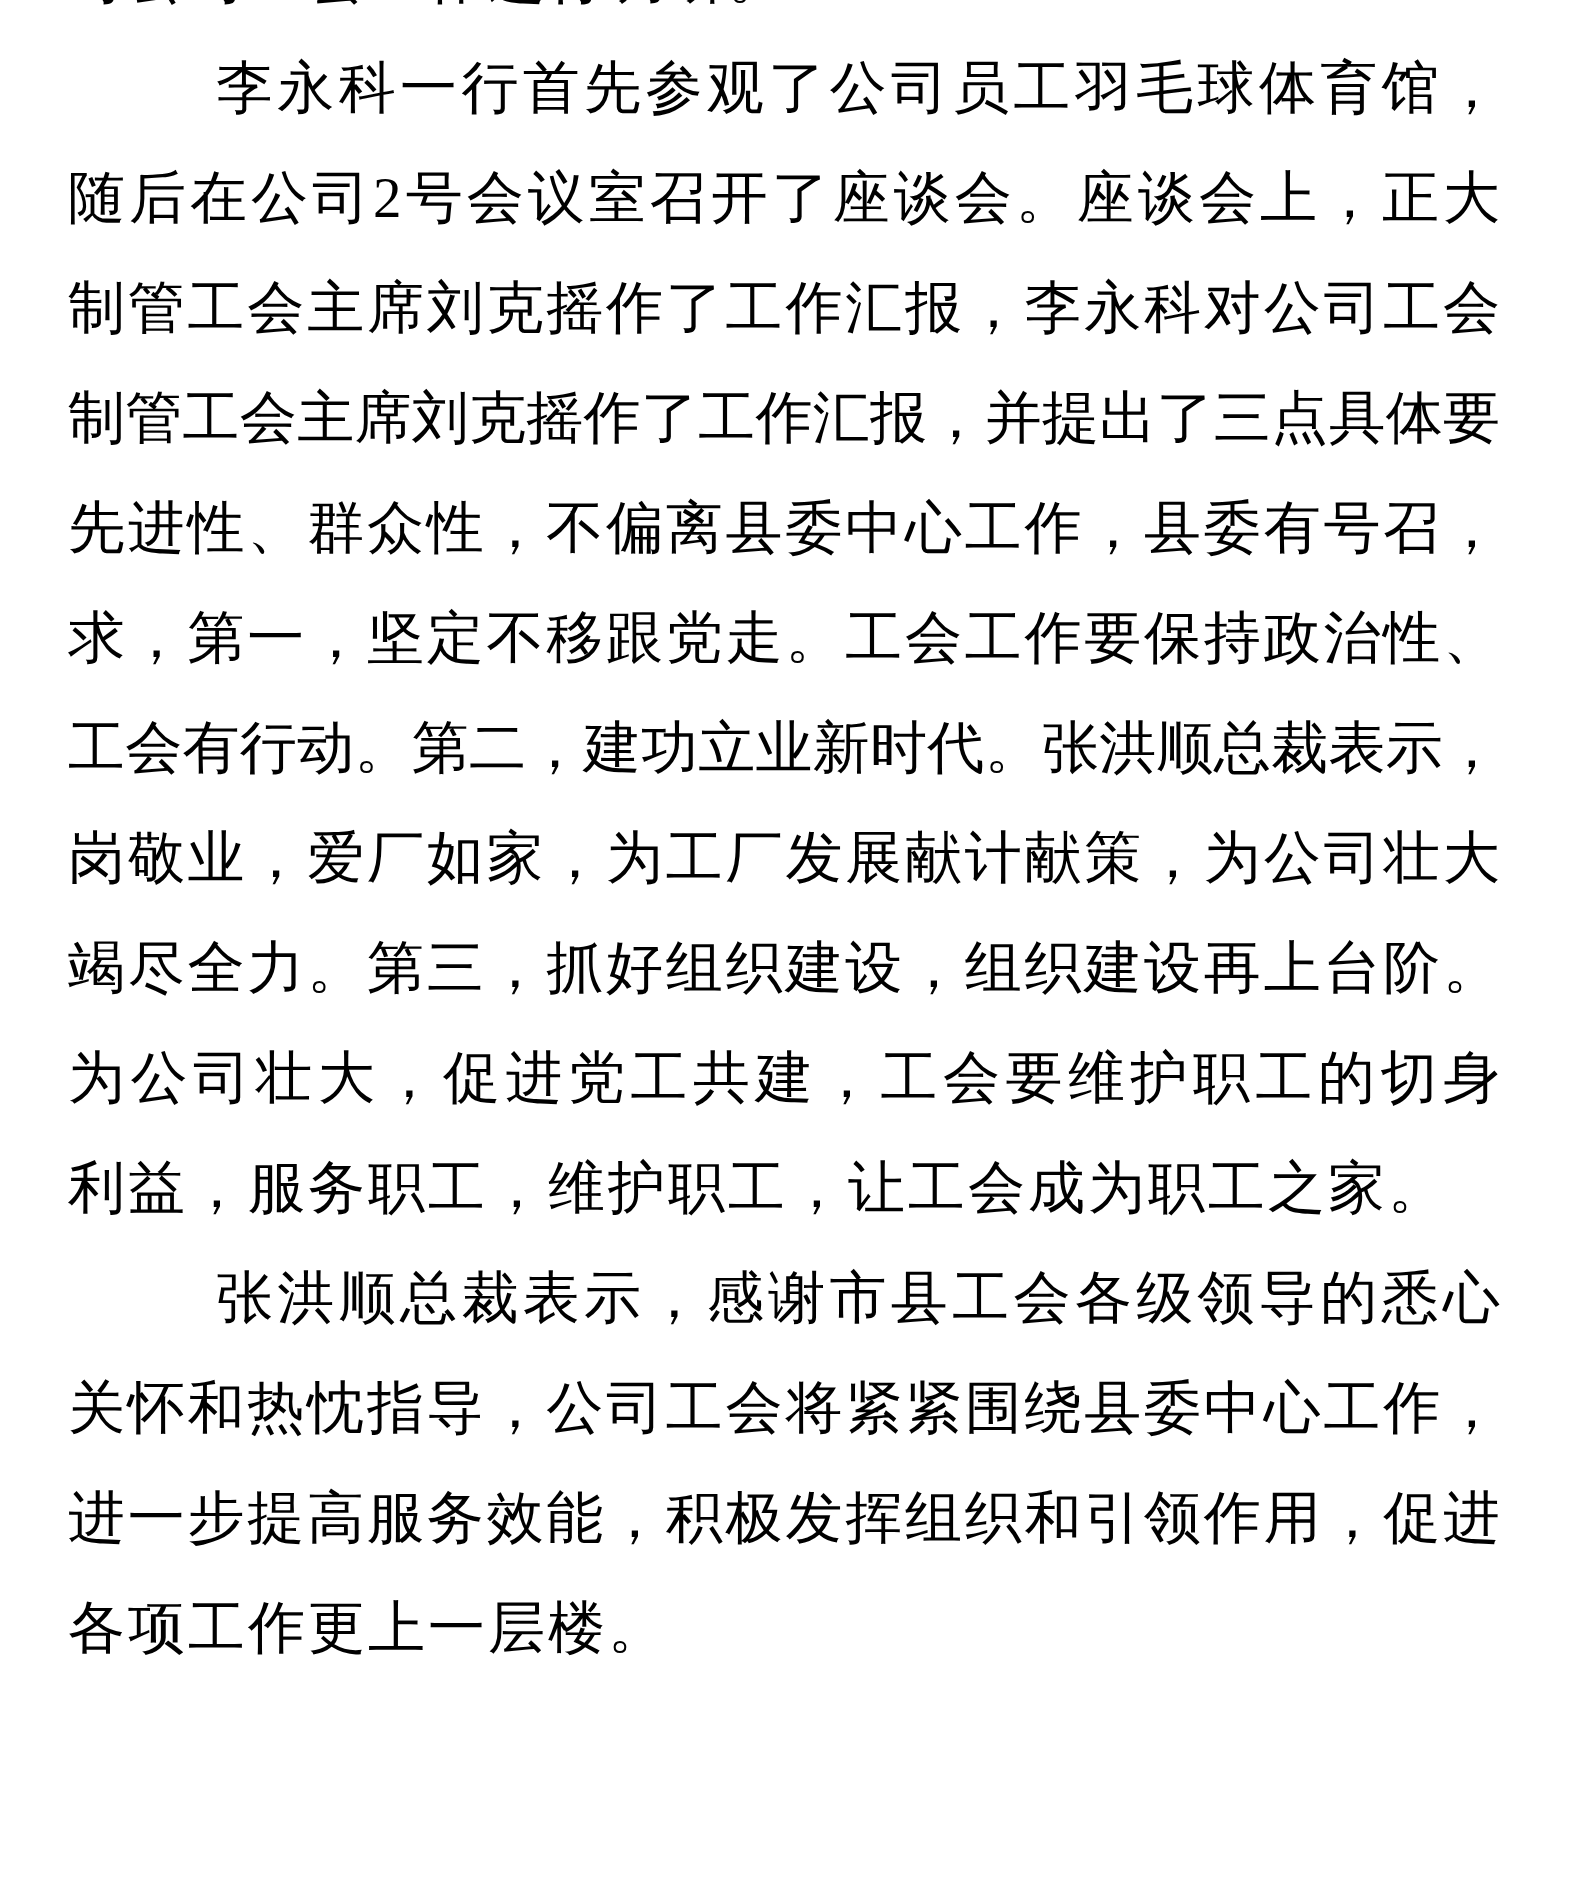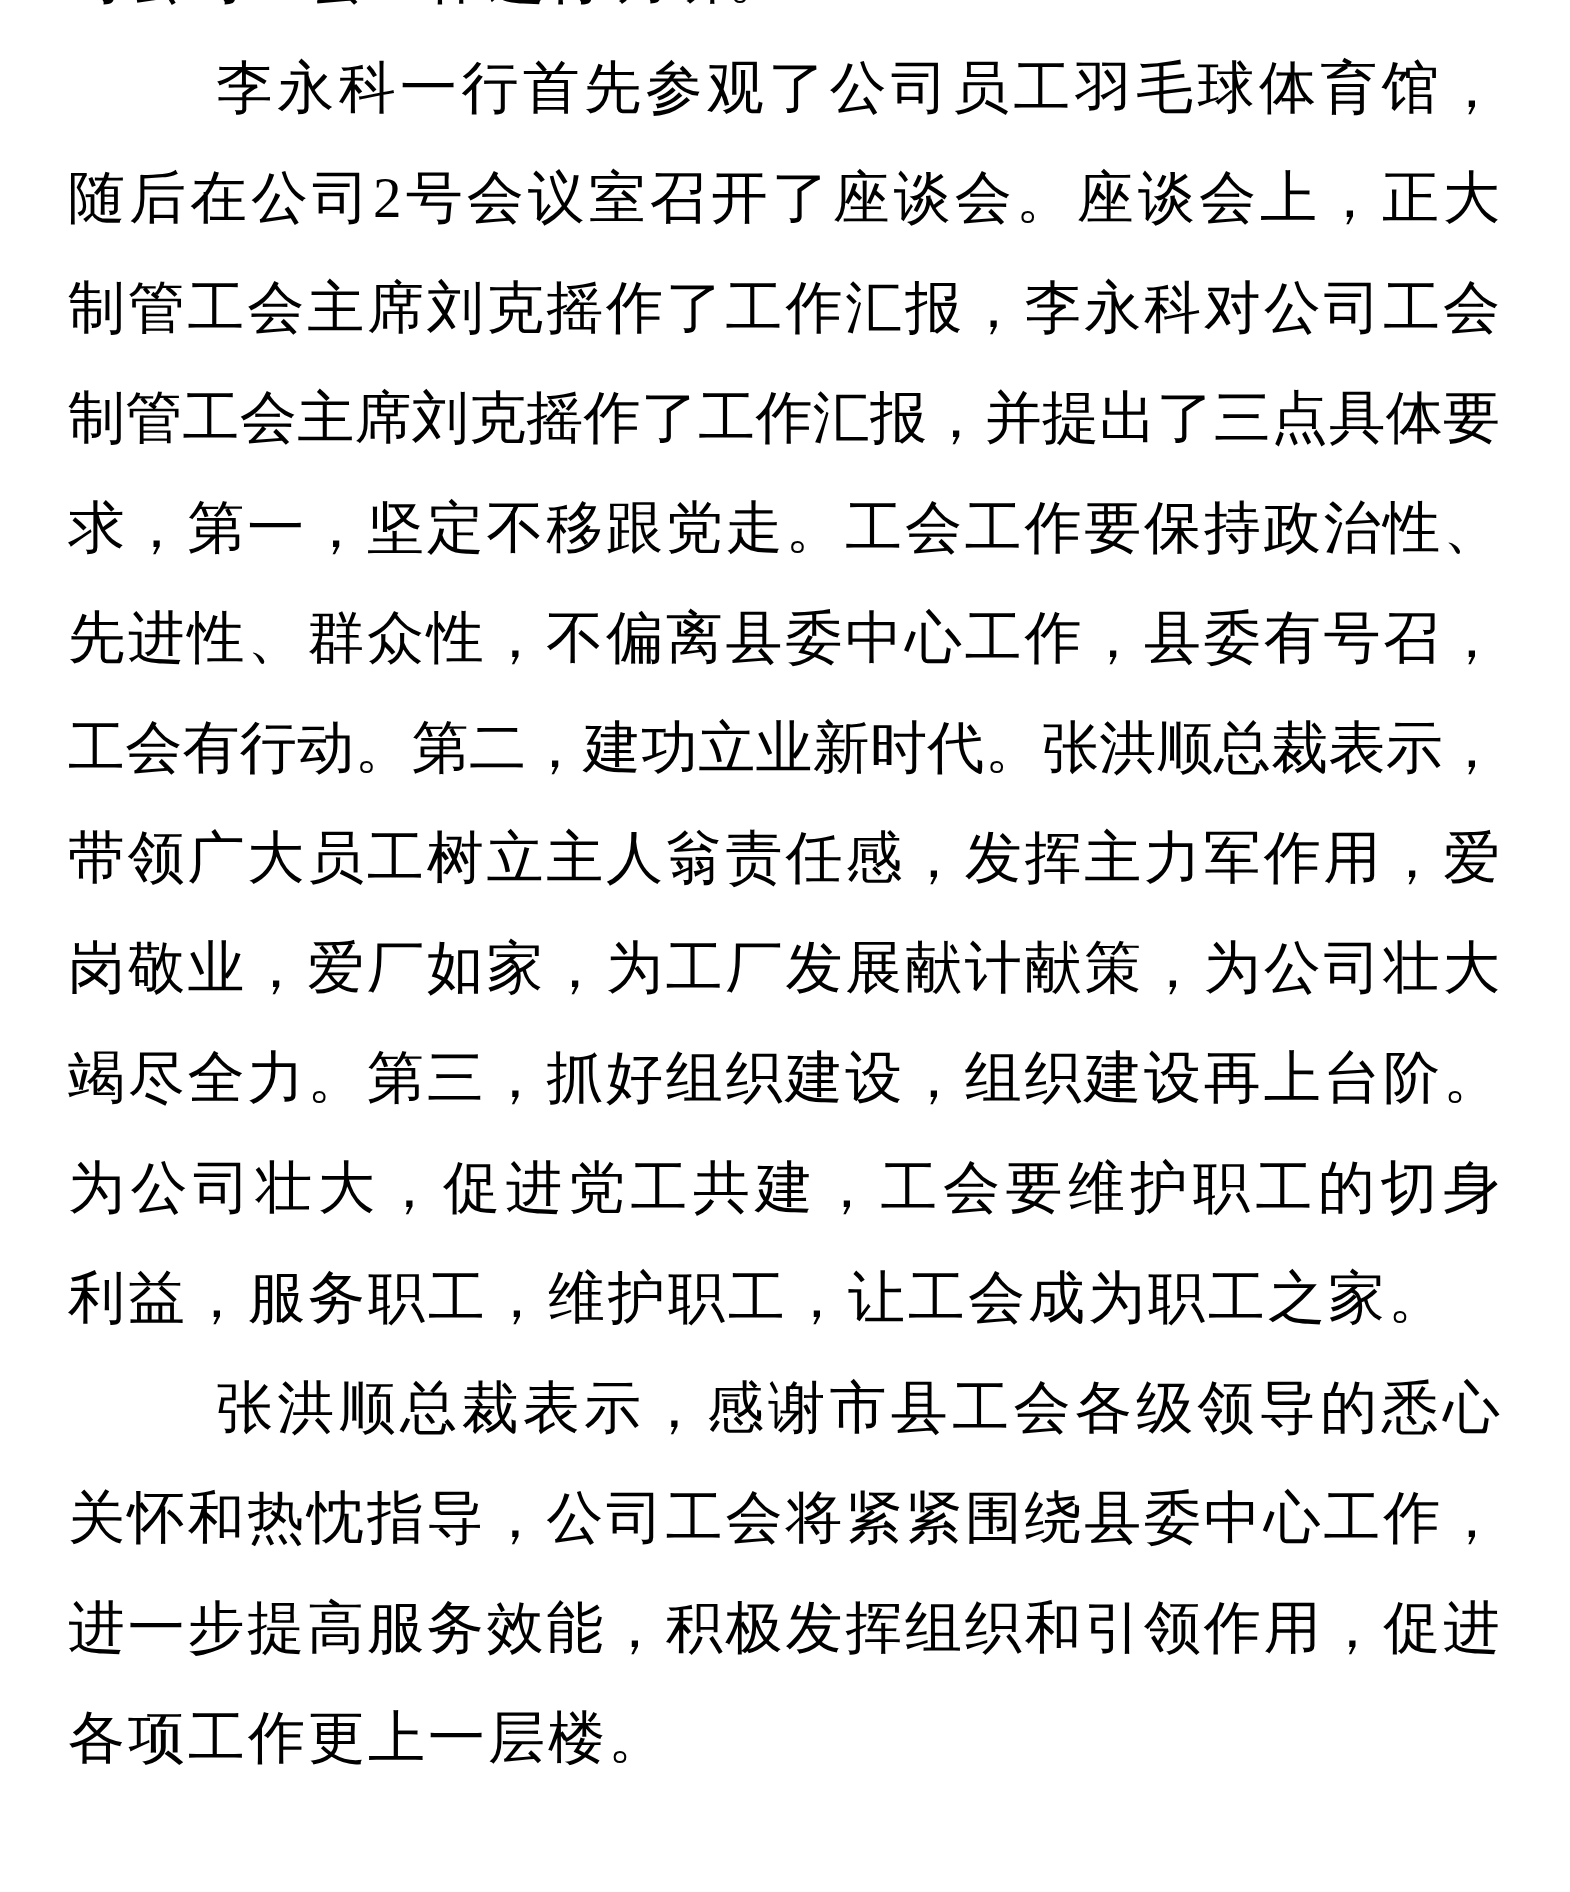--- a/index.html
+++ b/index.html
@@ -55,24 +55,23 @@
 <div class="page">
 
   <div class="clip-strip">
     <div class="clip-inner">对公司工会工作进行调研。</div>
   </div>
 
   <div class="line indent">李永科一行首先参观了公司员工羽毛球体育馆，</div>
   <div class="line">随后在公司2号会议室召开了座谈会。座谈会上，正大</div>
   <div class="line">制管工会主席刘克摇作了工作汇报，李永科对公司工会</div>
   <div class="line">制管工会主席刘克摇作了工作汇报，并提出了三点具体要</div>
+  <div class="line">先进性、群众性，不偏离县委中心工作，县委有号召，</div>
   <div class="line">求，第一，坚定不移跟党走。工会工作要保持政治性、</div>
-  <div class="line">先进性、群众性，不偏离县委中心工作，县委有号召，</div>
   <div class="line">工会有行动。第二，建功立业新时代。张洪顺总裁表示，</div>
-  <div class="line">带领广大员工树立主人翁责任感，发挥主力军作用，爱</div>
   <div class="line">岗敬业，爱厂如家，为工厂发展献计献策，为公司壮大</div>
   <div class="line">竭尽全力。第三，抓好组织建设，组织建设再上台阶。</div>
   <div class="line">为公司壮大，促进党工共建，工会要维护职工的切身</div>
   <div class="line short">利益，服务职工，维护职工，让工会成为职工之家。</div>
   <div class="line indent">张洪顺总裁表示，感谢市县工会各级领导的悉心</div>
   <div class="line">关怀和热忱指导，公司工会将紧紧围绕县委中心工作，</div>
   <div class="line">进一步提高服务效能，积极发挥组织和引领作用，促进</div>
   <div class="line short">各项工作更上一层楼。</div>
 
 </div>

